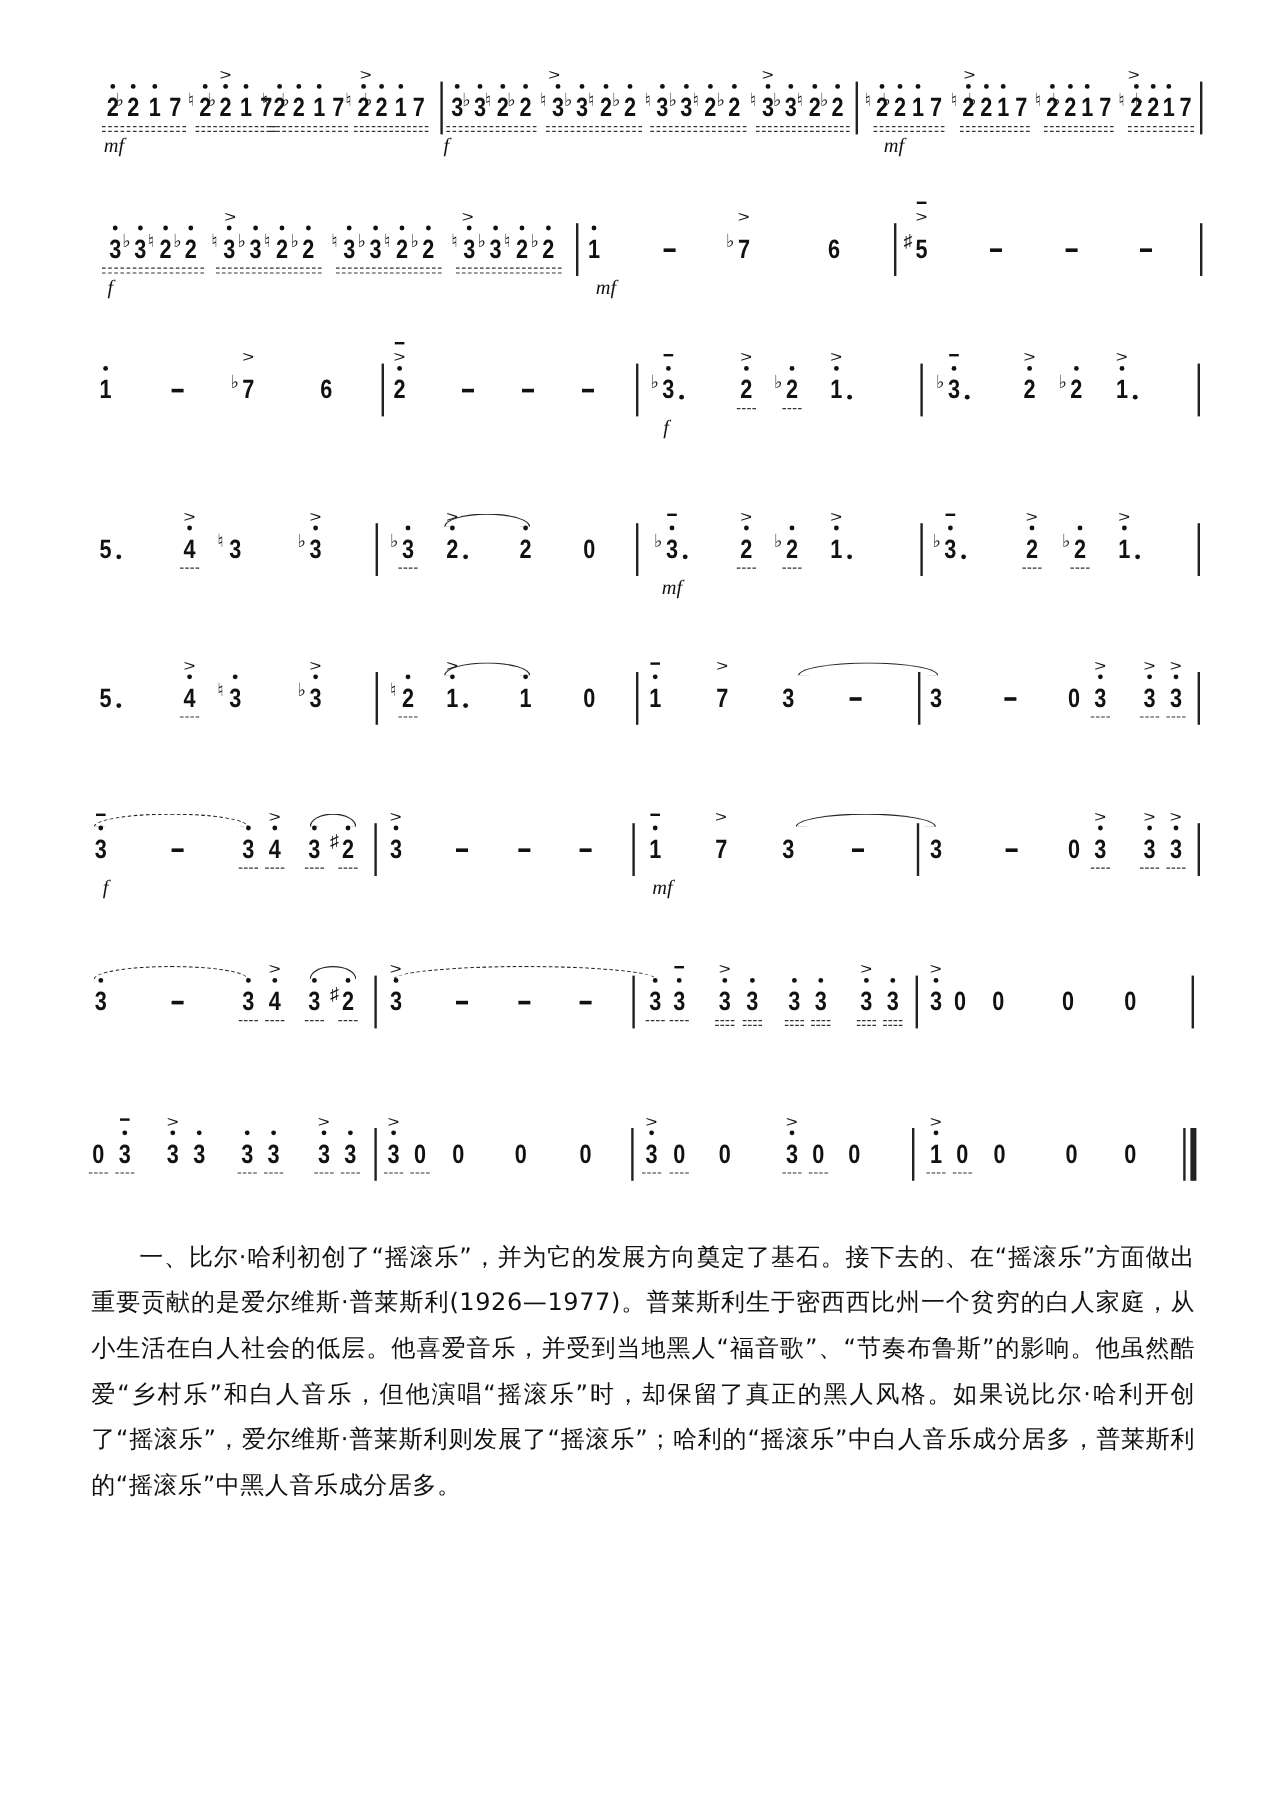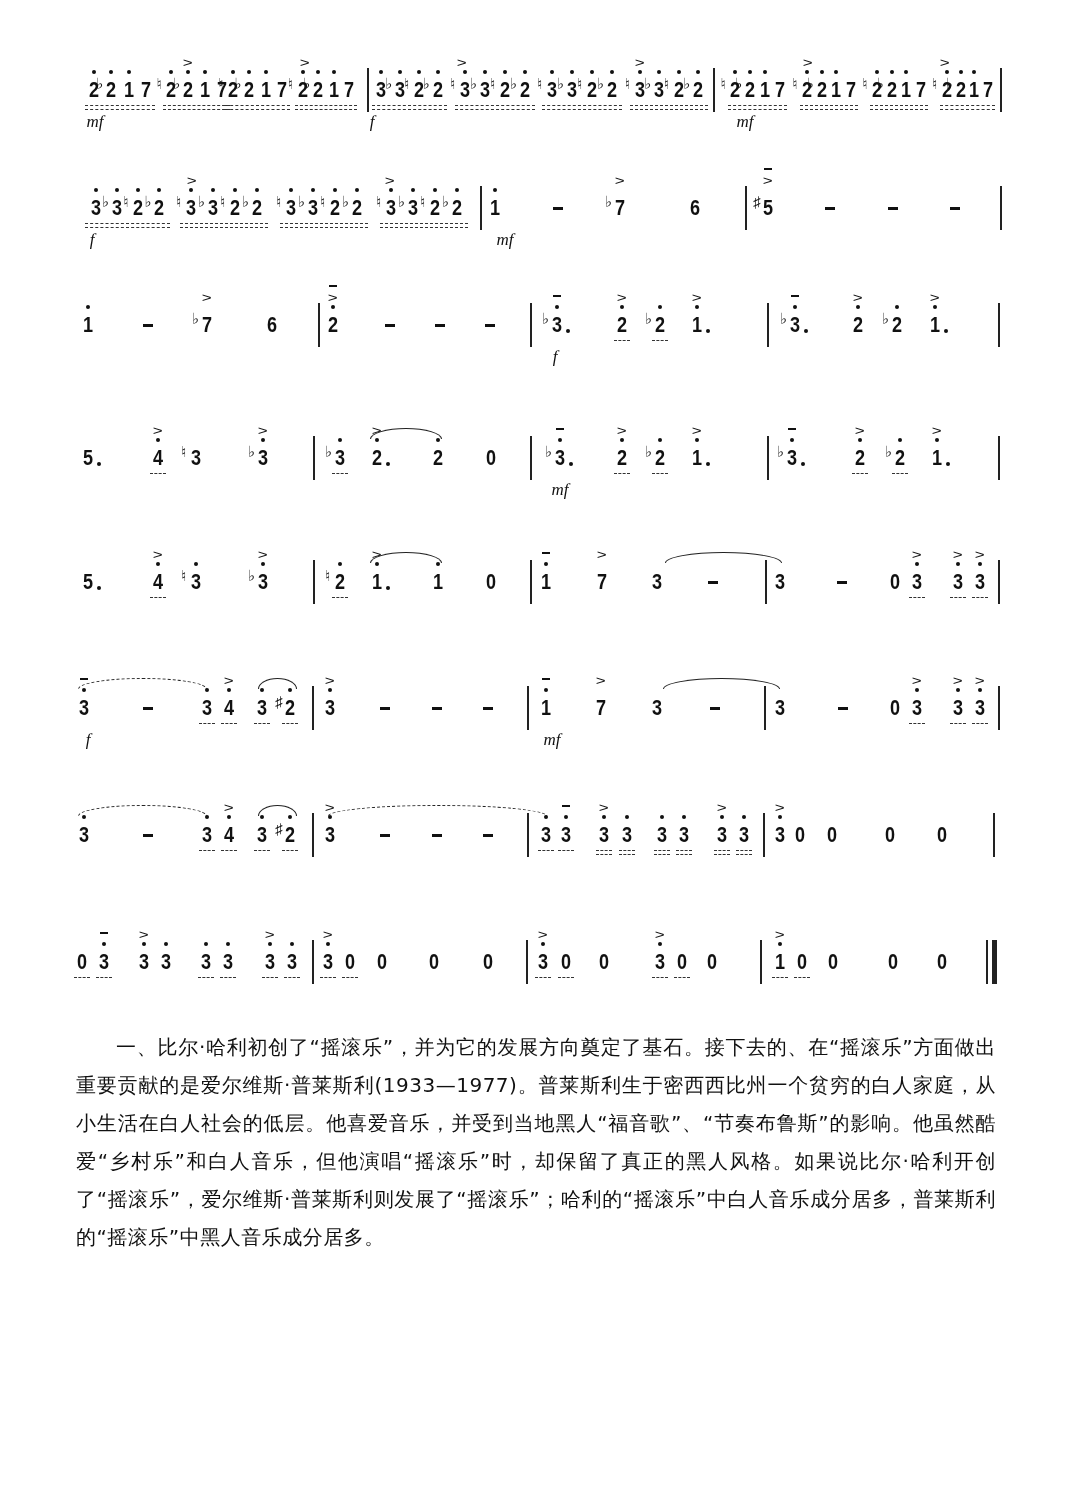--- a/index.html
+++ b/index.html
@@ -608,14 +608,14 @@
     <div class="accent" style="left: 776px; top: 928px;">&gt;</div>
     <div class="beam" style="left: 772px; width: 16px; top: 977px;"></div>
     <div class="el note" style="left: 802px; top: 949px;">0</div>
     <div class="beam" style="left: 794px; width: 16px; top: 977px;"></div>
     <div class="el note" style="left: 833px; top: 949px;">0</div>
     <div class="el note" style="left: 893px; top: 949px;">0</div>
     <div class="el note" style="left: 942px; top: 949px;">0</div>
   </div>
 
 <div id="text">
-  <p>一、比尔·哈利初创了“摇滚乐”，并为它的发展方向奠定了基石。接下去的、在“摇滚乐”方面做出重要贡献的是爱尔维斯·普莱斯利(1933—1977)。普莱斯利生于密西西比州一个贫穷的白人家庭，从小生活在白人社会的低层。他喜爱音乐，并受到当地黑人“福音歌”、“节奏布鲁斯”的影响。他虽然酷爱“乡村乐”和白人音乐，但他演唱“摇滚乐”时，却保留了真正的黑人风格。如果说比尔·哈利开创了“摇滚乐”，爱尔维斯·普莱斯利则发展了“摇滚乐”；哈利的“摇滚乐”中白人音乐成分居多，普莱斯利的“摇滚乐”中黑人音乐成分居多。</p>
+  <p>一、比尔·哈利初创了“摇滚乐”，并为它的发展方向奠定了基石。接下去的、在“摇滚乐”方面做出重要贡献的是爱尔维斯·普莱斯利(1926—1977)。普莱斯利生于密西西比州一个贫穷的白人家庭，从小生活在白人社会的低层。他喜爱音乐，并受到当地黑人“福音歌”、“节奏布鲁斯”的影响。他虽然酷爱“乡村乐”和白人音乐，但他演唱“摇滚乐”时，却保留了真正的黑人风格。如果说比尔·哈利开创了“摇滚乐”，爱尔维斯·普莱斯利则发展了“摇滚乐”；哈利的“摇滚乐”中白人音乐成分居多，普莱斯利的“摇滚乐”中黑人音乐成分居多。</p>
 </div>
 
 </body></html>

